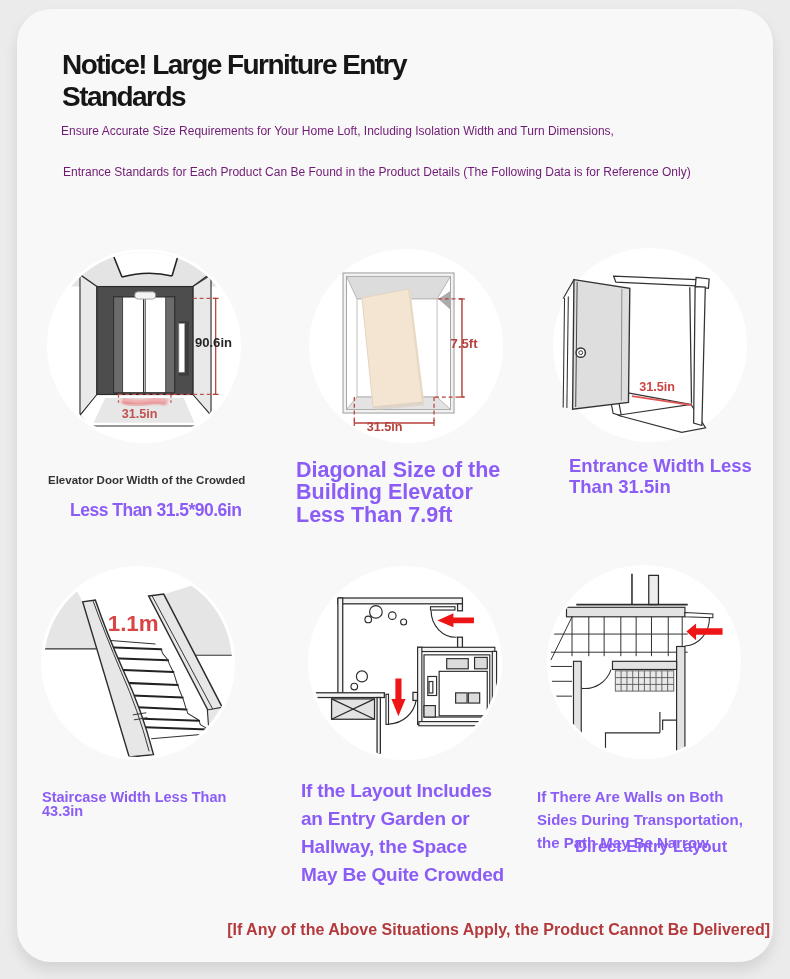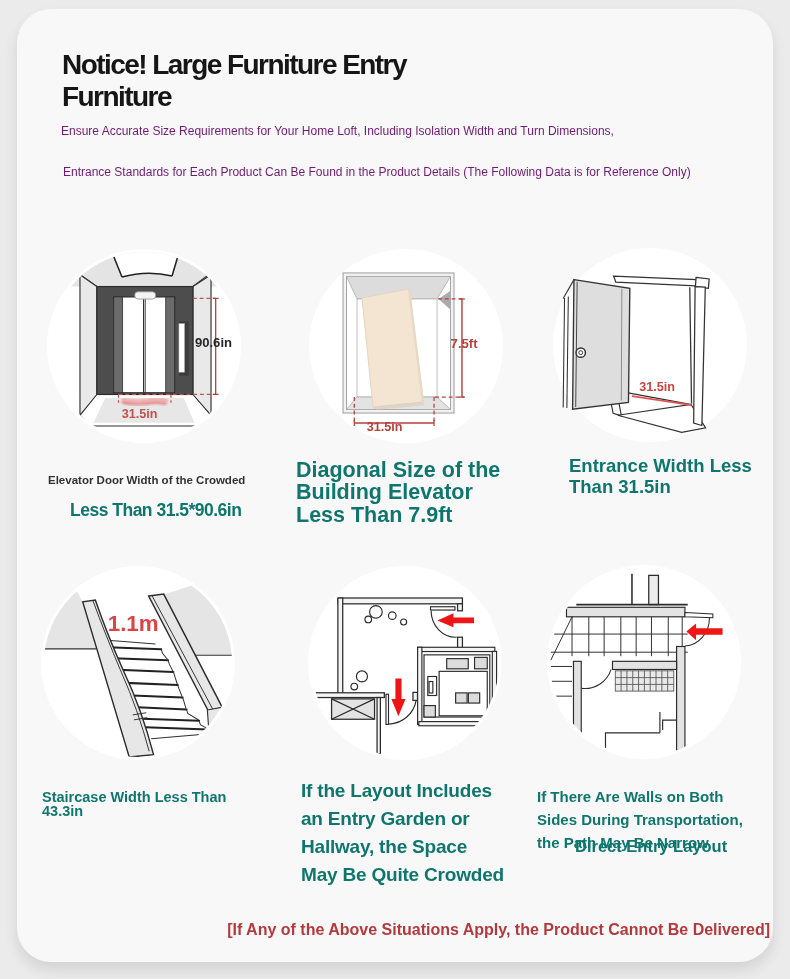--- a/index.html
+++ b/index.html
@@ -4,28 +4,28 @@
 <style>
   html,body{margin:0;padding:0;}
   body{width:790px;height:979px;background:#ebebeb;position:relative;overflow:hidden;
        font-family:"Liberation Sans",sans-serif;}
   .card{position:absolute;left:17px;top:9px;width:756px;height:953px;background:#f8f8f8;
         border-radius:34px;box-shadow:0 8px 14px rgba(0,0,0,0.10);}
   h1{position:absolute;left:62px;top:51px;margin:0;font-size:28px;line-height:28.5px;
      font-weight:700;color:#161616;letter-spacing:-1.55px;}
   .sub{position:absolute;font-size:12px;color:#701a75;white-space:nowrap;}
   .circ{position:absolute;width:194px;height:194px;border-radius:50%;background:#ffffff;}
-  .cap{position:absolute;color:#0f766e;font-weight:700;}
+  .cap{position:absolute;color:#8b5cf6;font-weight:700;}
   .red{color:#b4393c;}
 </style>
 </head>
 <body>
 <div class="card"></div>
 <h1>Notice! Large Furniture Entry</h1>
-<h1 style="top:82.5px;">Furniture</h1>
+<h1 style="top:82.5px;">Standards</h1>
 <div class="sub" style="left:61px;top:124px;">Ensure Accurate Size Requirements for Your Home Loft, Including Isolation Width and Turn Dimensions,</div>
 <div class="sub" style="left:63px;top:165px;">Entrance Standards for Each Product Can Be Found in the Product Details (The Following Data is for Reference Only)</div>
 
 <div class="circ" style="left:47px;top:249px;" id="c1">
 <svg width="194" height="194" viewBox="0 0 200 200">
   <defs>
     <filter id="blur1" x="-40%" y="-40%" width="180%" height="180%">
           <feGaussianBlur stdDeviation="1.3"></feGaussianBlur>
         </filter>
     <clipPath id="k1">

